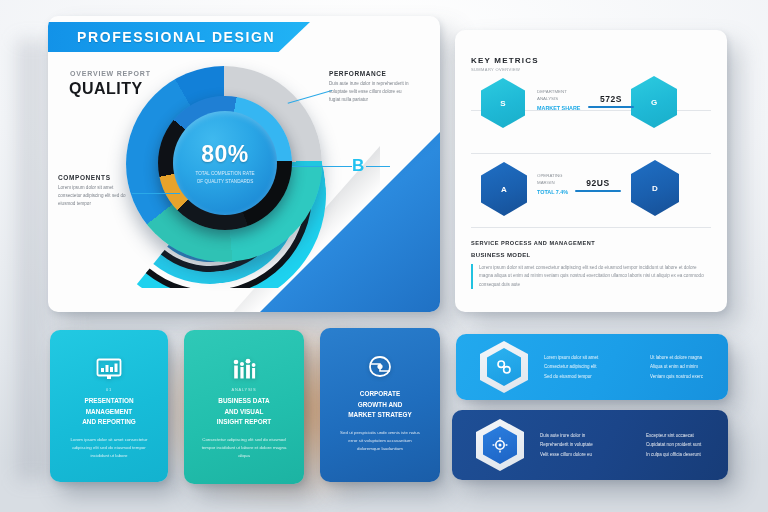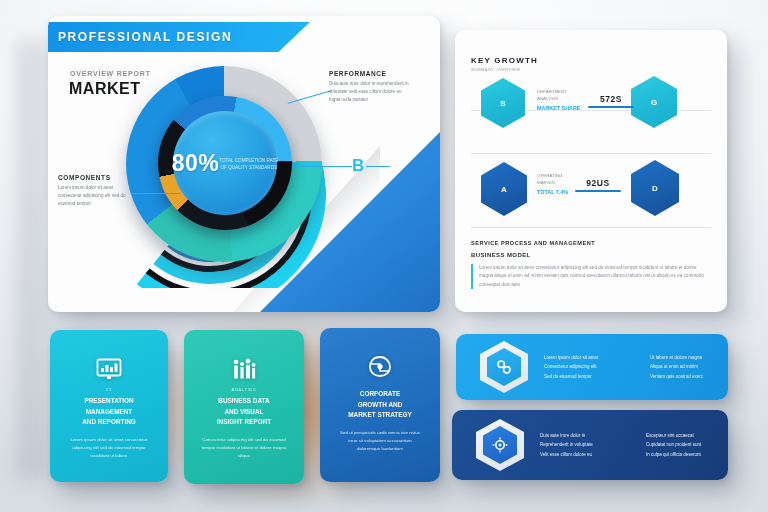--- a/index.html
+++ b/index.html
@@ -37,22 +37,22 @@
     overflow: hidden;
     z-index: 2;
   }
   .panel-left-header {
     position: absolute; left: 0; top: 6px; width: 262px; height: 30px;
     background: linear-gradient(95deg, #1292e8 0%, #1aa5f0 60%, #21b4f5 100%);
     clip-path: polygon(0 0, 100% 0, 88% 100%, 0 100%);
     display: flex; align-items: center;
   }
   .panel-left-header span {
-    color: #fff; font-size: 12px; font-weight: bold; letter-spacing: 1.6px;
-    padding-left: 10px; text-shadow: 0 1px 1px rgba(0,0,0,.18);
+    color: #fff; font-size: 14px; font-weight: bold; letter-spacing: 1.6px;
+    padding-left: 29px; text-shadow: 0 1px 1px rgba(0,0,0,.18);
     filter: blur(.3px);
   }
   .eyebrow {
     position: absolute; left: 22px; top: 54px;
     font-size: 7px; letter-spacing: .8px; color: #8a8f96; font-weight: bold;
     filter: blur(.4px);
   }
   .headline {
     position: absolute; left: 21px; top: 64px;
     font-size: 16px; font-weight: bold; letter-spacing: .5px; color: #16181c;
@@ -106,21 +106,21 @@
     box-shadow: 0 6px 14px rgba(20,35,55,.45);
   }
   .ring-mid::after {
     content:""; position:absolute; left:50%; top:50%;
     width:104px; height:104px; margin:-52px 0 0 -52px; border-radius:50%;
     background: radial-gradient(70% 70% at 38% 28%, #3fb9ef 0%, #2aa6e6 55%, #1f8fd8 100%);
     box-shadow: inset 0 2px 6px rgba(255,255,255,.25);
   }
   .donut-center {
     position: absolute; left: 32px; top: 30px; width: 134px; height: 134px;
-    display:flex; flex-direction:row; align-items:center; justify-content:center;
+    display:flex; flex-direction:column; align-items:center; justify-content:center;
     z-index: 4;
   }
   .donut-pct { color:#fff; font-size:23px; font-weight:bold; letter-spacing:.5px; text-shadow:0 1px 2px rgba(0,0,0,.25); }
   .donut-sub { color:#d6ecfb; font-size:4.6px; line-height:1.6; text-align:center; filter: blur(.35px); margin-top:2px; }
 
   
   .bands { position:absolute; left:88px; top:92px; width:210px; height:180px; z-index:2; overflow:hidden; }
   .band {
     position:absolute; border-radius:50%; border-style:solid; border-color:transparent;
     transform: rotate(-6deg);
@@ -238,21 +238,21 @@
 <div class="warm-glow"></div>
 <div class="soft-shadow-left"></div>
 
 <div class="panel-left">
 
   <div class="panel-left-header">
     <span>PROFESSIONAL DESIGN</span>
   </div>
 
   <div class="eyebrow">OVERVIEW REPORT</div>
-  <div class="headline">MARKET</div>
+  <div class="headline">QUALITY</div>
 
   <div class="wedge"></div>
   <div class="wedge-shadow"></div>
 
   <div class="chart-wrap">
     <div class="donut-outer"></div>
     <div class="ring-mid"></div>
     <div class="donut-center">
       <div class="donut-pct">80%</div>
       <div class="donut-sub" style="white-space: pre-line;">TOTAL COMPLETION RATE
@@ -279,21 +279,21 @@
     <div class="anno-body">Lorem ipsum dolor sit amet consectetur adipiscing elit sed do eiusmod tempor</div>
   </div>
 
   <div class="anno anno-right">
     <div class="anno-title">PERFORMANCE</div>
     <div class="anno-body">Duis aute irure dolor in reprehenderit in voluptate velit esse cillum dolore eu fugiat nulla pariatur</div>
   </div>
 </div>
 
 <div class="panel-right">
-  <div class="rp-title">KEY GROWTH</div>
+  <div class="rp-title">KEY METRICS</div>
   <div class="rp-title-sub">SUMMARY OVERVIEW</div>
 
   <div class="rp-div rp-div-1"></div>
   <div class="rp-div rp-div-2"></div>
   <div class="rp-div rp-div-3"></div>
 
   <div class="hex hex-cyan h1">
     <span>S</span>
   </div>
   <div class="hex hex-cyan h2">

